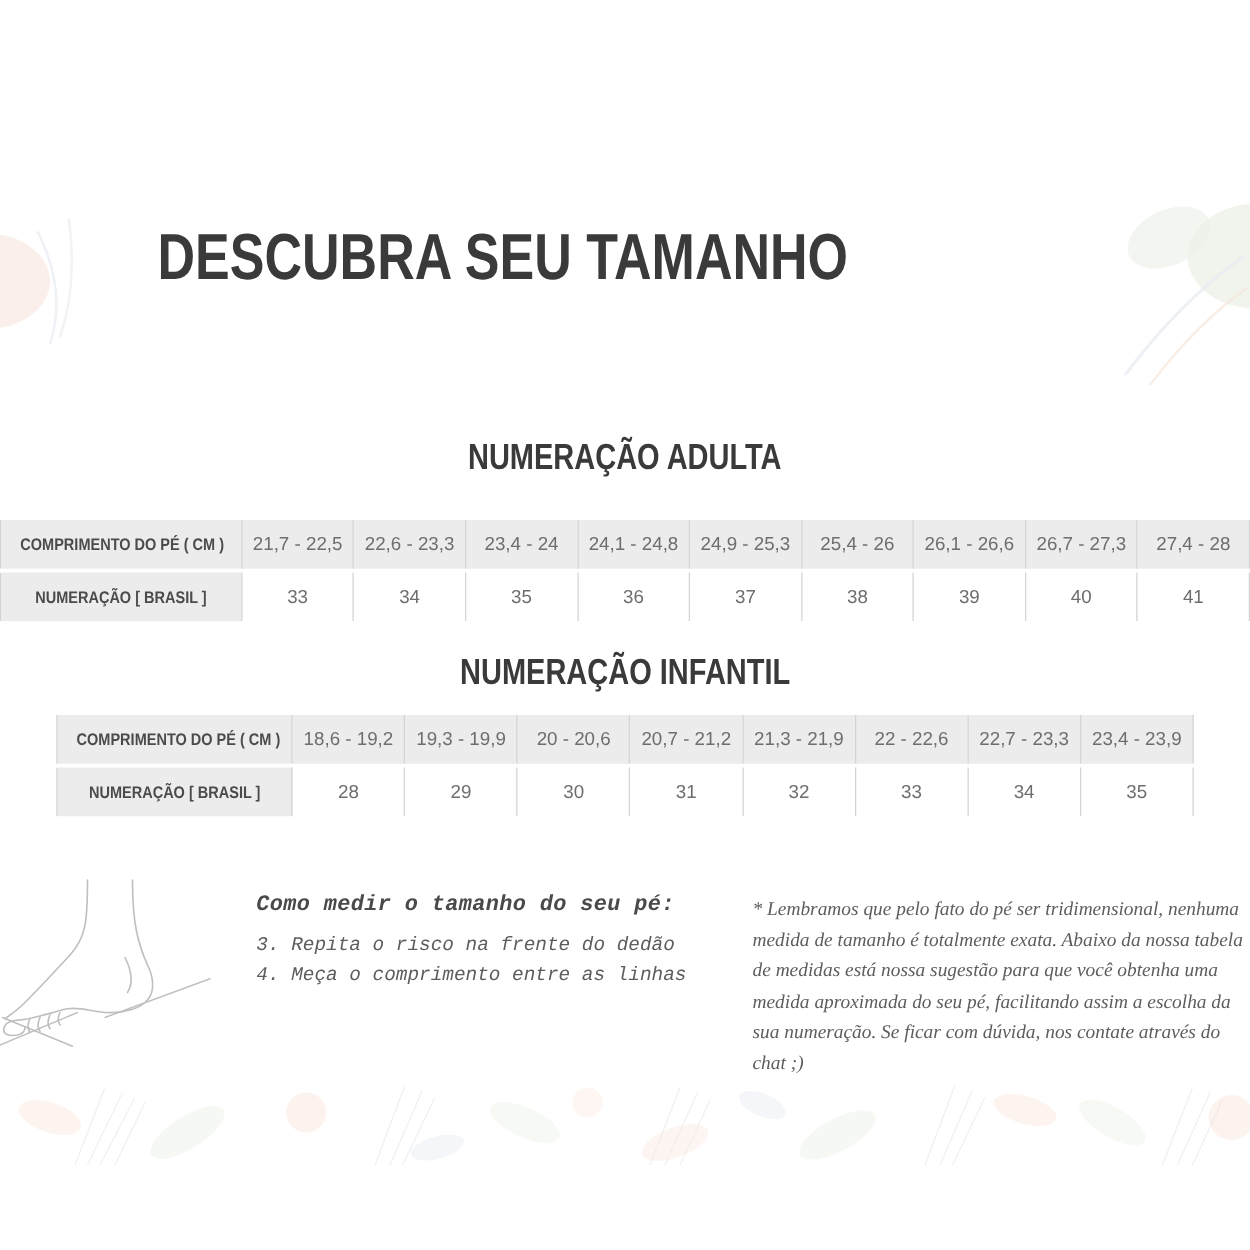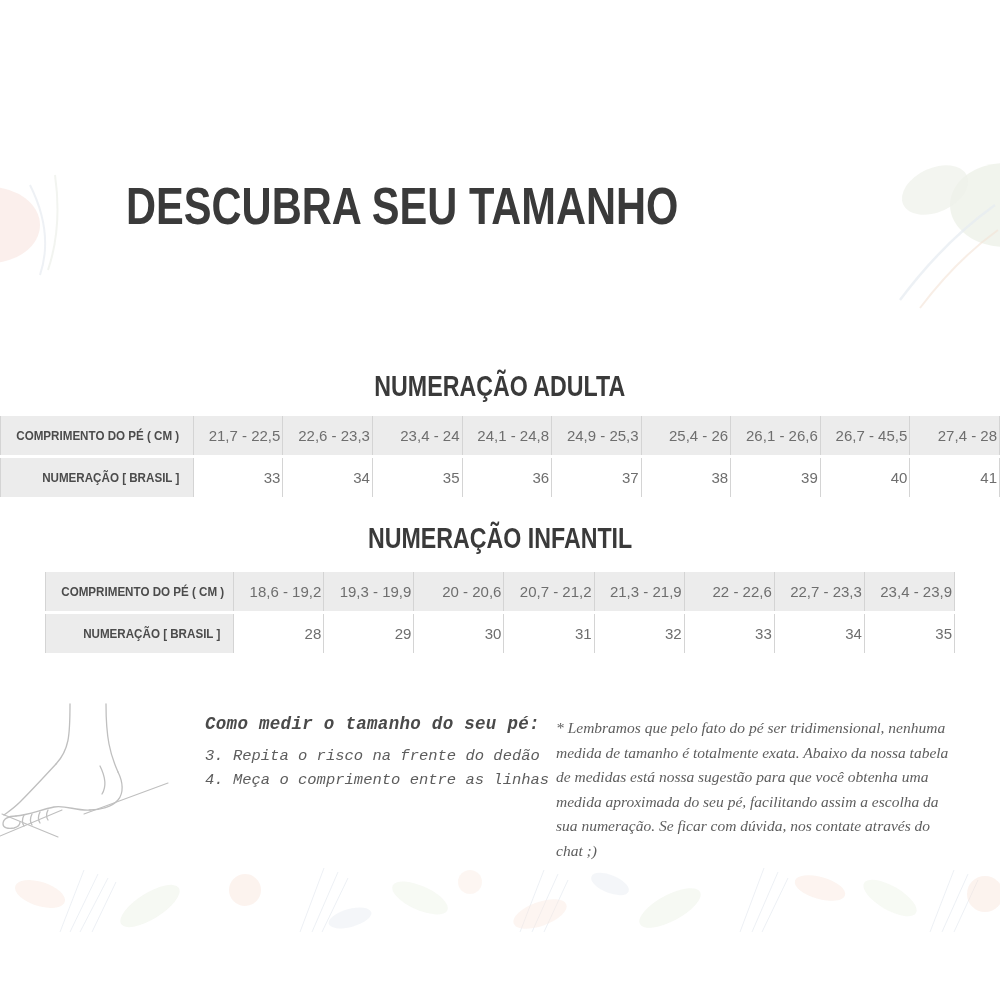--- a/index.html
+++ b/index.html
@@ -20,28 +20,28 @@
   .cond-sm{display:inline-block;transform:scaleX(0.86);transform-origin:50% 50%;white-space:nowrap;}
 
   .page-title{
     position:absolute;top:176px;left:0;width:804px;text-align:center;
     font-size:52px;font-weight:bold;color:var(--heading-text);letter-spacing:0px;
   }
   .section-heading{
     position:absolute;left:0;width:1000px;text-align:center;
     font-size:29px;font-weight:bold;color:var(--heading-text);
   }
-  .adult-heading{top:350px;margin-top:20px;}
+  .adult-heading{top:350px;}
   .kids-heading{top:522px;}
 
   table.size-table{border-collapse:collapse;table-layout:fixed;}
   .adult-table{position:absolute;top:413px;left:0;width:1000px;}
   .kids-table{position:absolute;top:569px;left:45px;width:910px;}
   .size-table td,.size-table th{
-    height:39px;text-align:right;vertical-align:middle;padding:0 2px;
+    height:39px;text-align:center;vertical-align:middle;padding:0 2px;
     border-left:1px solid var(--table-divider);
     border-right:1px solid var(--table-divider);
     border-top:3px solid #ffffff;
     border-bottom:3px solid #ffffff;
   }
   .size-table .gray{background:var(--table-header-bg);}
   .size-table th{
     font-size:13.5px;font-weight:bold;color:var(--table-label-text);
   }
   .size-table td{
@@ -52,21 +52,21 @@
 
   .howto{position:absolute;top:714px;left:205px;width:372px;
     font-family:Liberation Mono, monospace;color:var(--serif-text);}
   .howto-heading{
     font-size:17.5px;font-weight:bold;font-style:italic;color:#4a4a4a;margin:0 0 10px 0;
     letter-spacing:0.3px;
   }
   .howto-step{font-size:15.5px;font-style:italic;line-height:24px;margin:0;}
 
   .note{
-    position:absolute;top:716px;left:556px;width:396px;
+    position:absolute;top:716px;left:602px;width:396px;
     font-family:"Liberation Serif",serif;font-size:15.5px;font-style:italic;
     line-height:24.5px;color:var(--serif-text);
   }
 
   .pattern-band{position:absolute;top:868px;left:0;width:1000px;height:64px;}
   .edge-blob-left{position:absolute;top:165px;left:0;width:90px;height:120px;}
   .edge-blob-right{position:absolute;top:150px;right:0;width:110px;height:160px;}
 </style>
 </head>
 <body>
@@ -99,21 +99,21 @@
   <tbody>
       <tr>
     <th class="gray"><span class="cond-sm">COMPRIMENTO DO PÉ ( CM )</span></th>
     <td class="gray">21,7 - 22,5</td>
     <td class="gray">22,6 - 23,3</td>
     <td class="gray">23,4 - 24</td>
     <td class="gray">24,1 - 24,8</td>
     <td class="gray">24,9 - 25,3</td>
     <td class="gray">25,4 - 26</td>
     <td class="gray">26,1 - 26,6</td>
-    <td class="gray">26,7 - 45,5</td>
+    <td class="gray">26,7 - 27,3</td>
     <td class="gray">27,4 - 28</td>
   </tr>
   <tr>
     <th class="gray"><span class="cond-sm">NUMERAÇÃO [ BRASIL ]</span></th>
     <td>33</td>
     <td>34</td>
     <td>35</td>
     <td>36</td>
     <td>37</td>
     <td>38</td>

